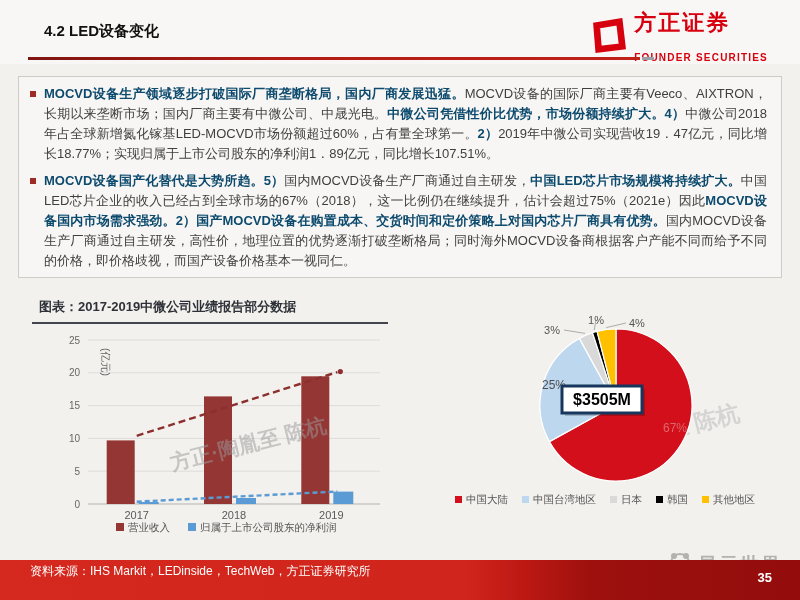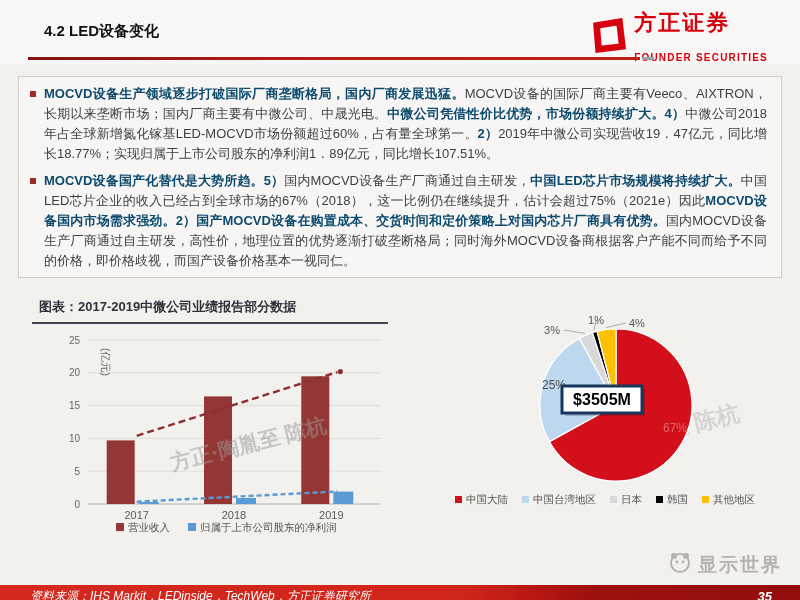--- a/index.html
+++ b/index.html
@@ -28,25 +28,25 @@
   .chart-fig.left{left:32px;width:356px;}
   .chart-fig.right{left:436px;width:352px;}
   .chart-fig figcaption{font-size:13px;font-weight:bold;color:#2e3138;padding:2px 0 6px 7px;
     border-bottom:2px solid #43454e;}
   .chart-body{width:100%;}
   .chart-body svg{display:block;}
   
   .brand-mark{position:absolute;right:18px;top:550px;display:flex;align-items:center;gap:5px;
     color:#b5b2ae;font-size:19px;font-weight:bold;letter-spacing:2px;}
   
-  .footer{position:absolute;left:0;bottom:0;width:800px;height:15px;
+  .footer{position:absolute;left:0;bottom:0;width:800px;height:40px;
     background:linear-gradient(90deg,#d5281e 0%,#d0251c 58%,#bb1813 66%,#9d100e 74%,#930d0c 100%);
-    color:#fff;font-style:italic;}
+    color:#fff;}
   .footer .src{position:absolute;left:30px;top:0;line-height:23px;font-size:12px;}
-  .footer .pg{position:absolute;right:28px;top:0;line-height:23px;font-size:13px;font-weight:bold;}
+  .footer .pg{position:absolute;right:28px;top:6px;line-height:23px;font-size:13px;font-weight:bold;}
 </style>
 </head>
 <body>
 
 <div class="page">
 
   <div class="header-band">
     <h1 class="page-title">4.2 LED设备变化</h1>
     <div class="logo">
       <span>

